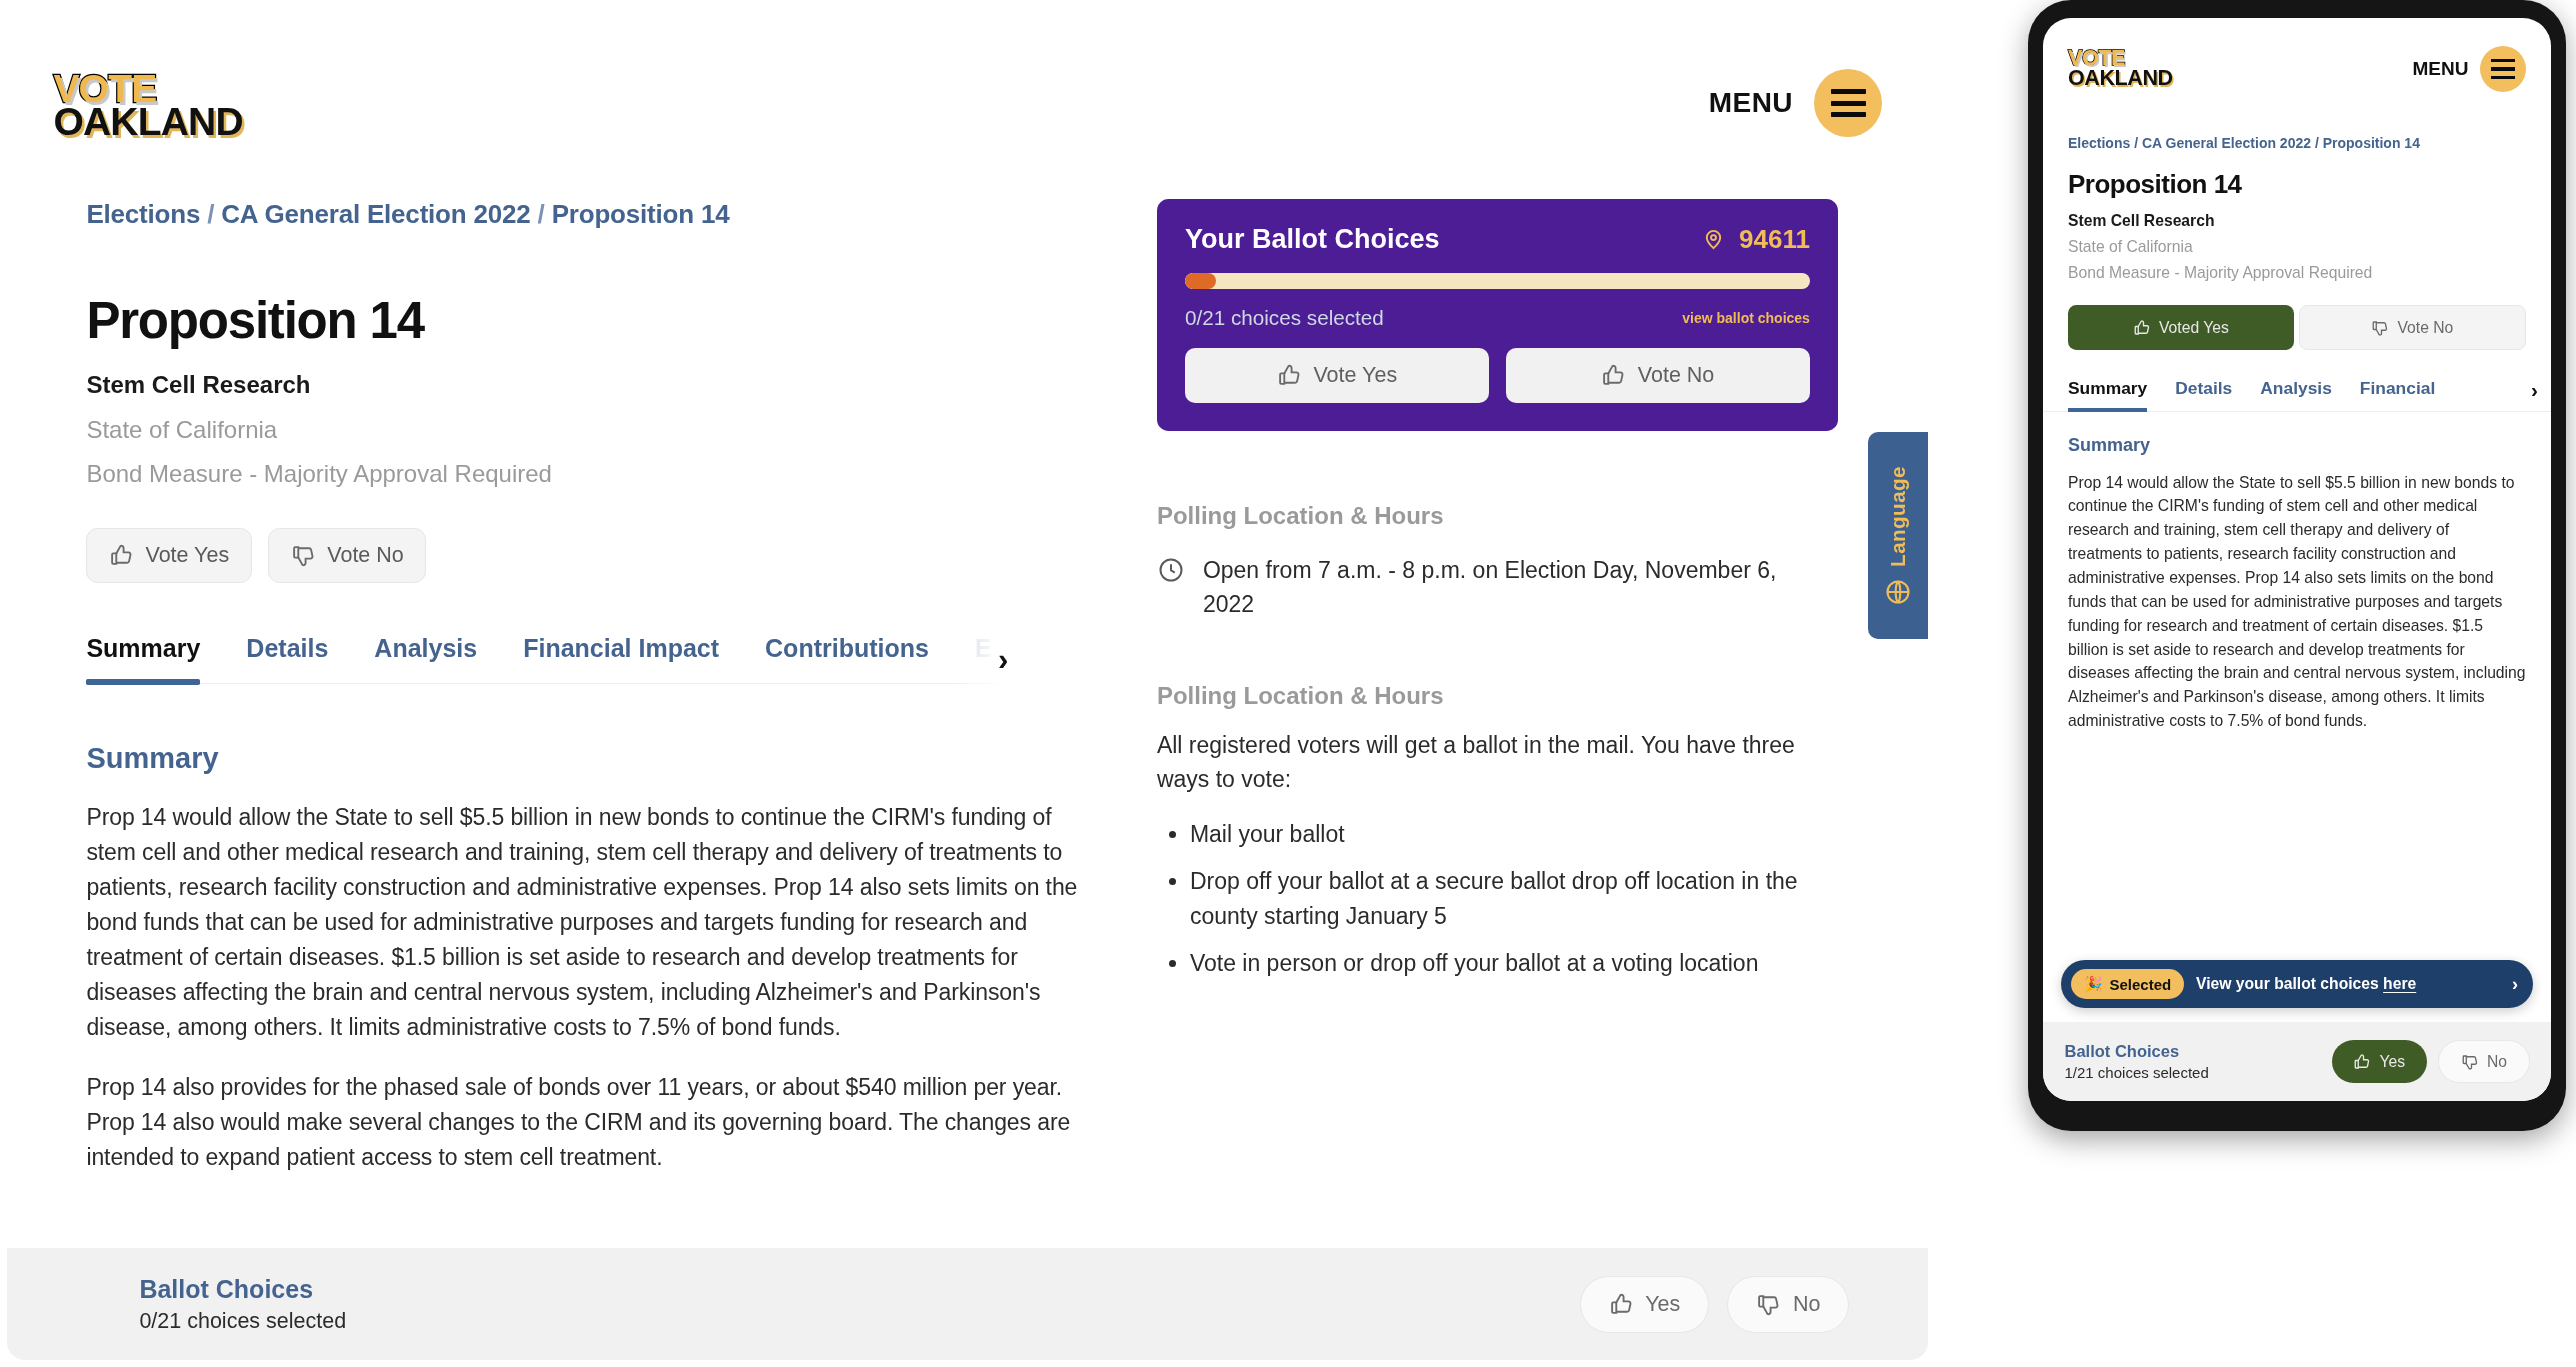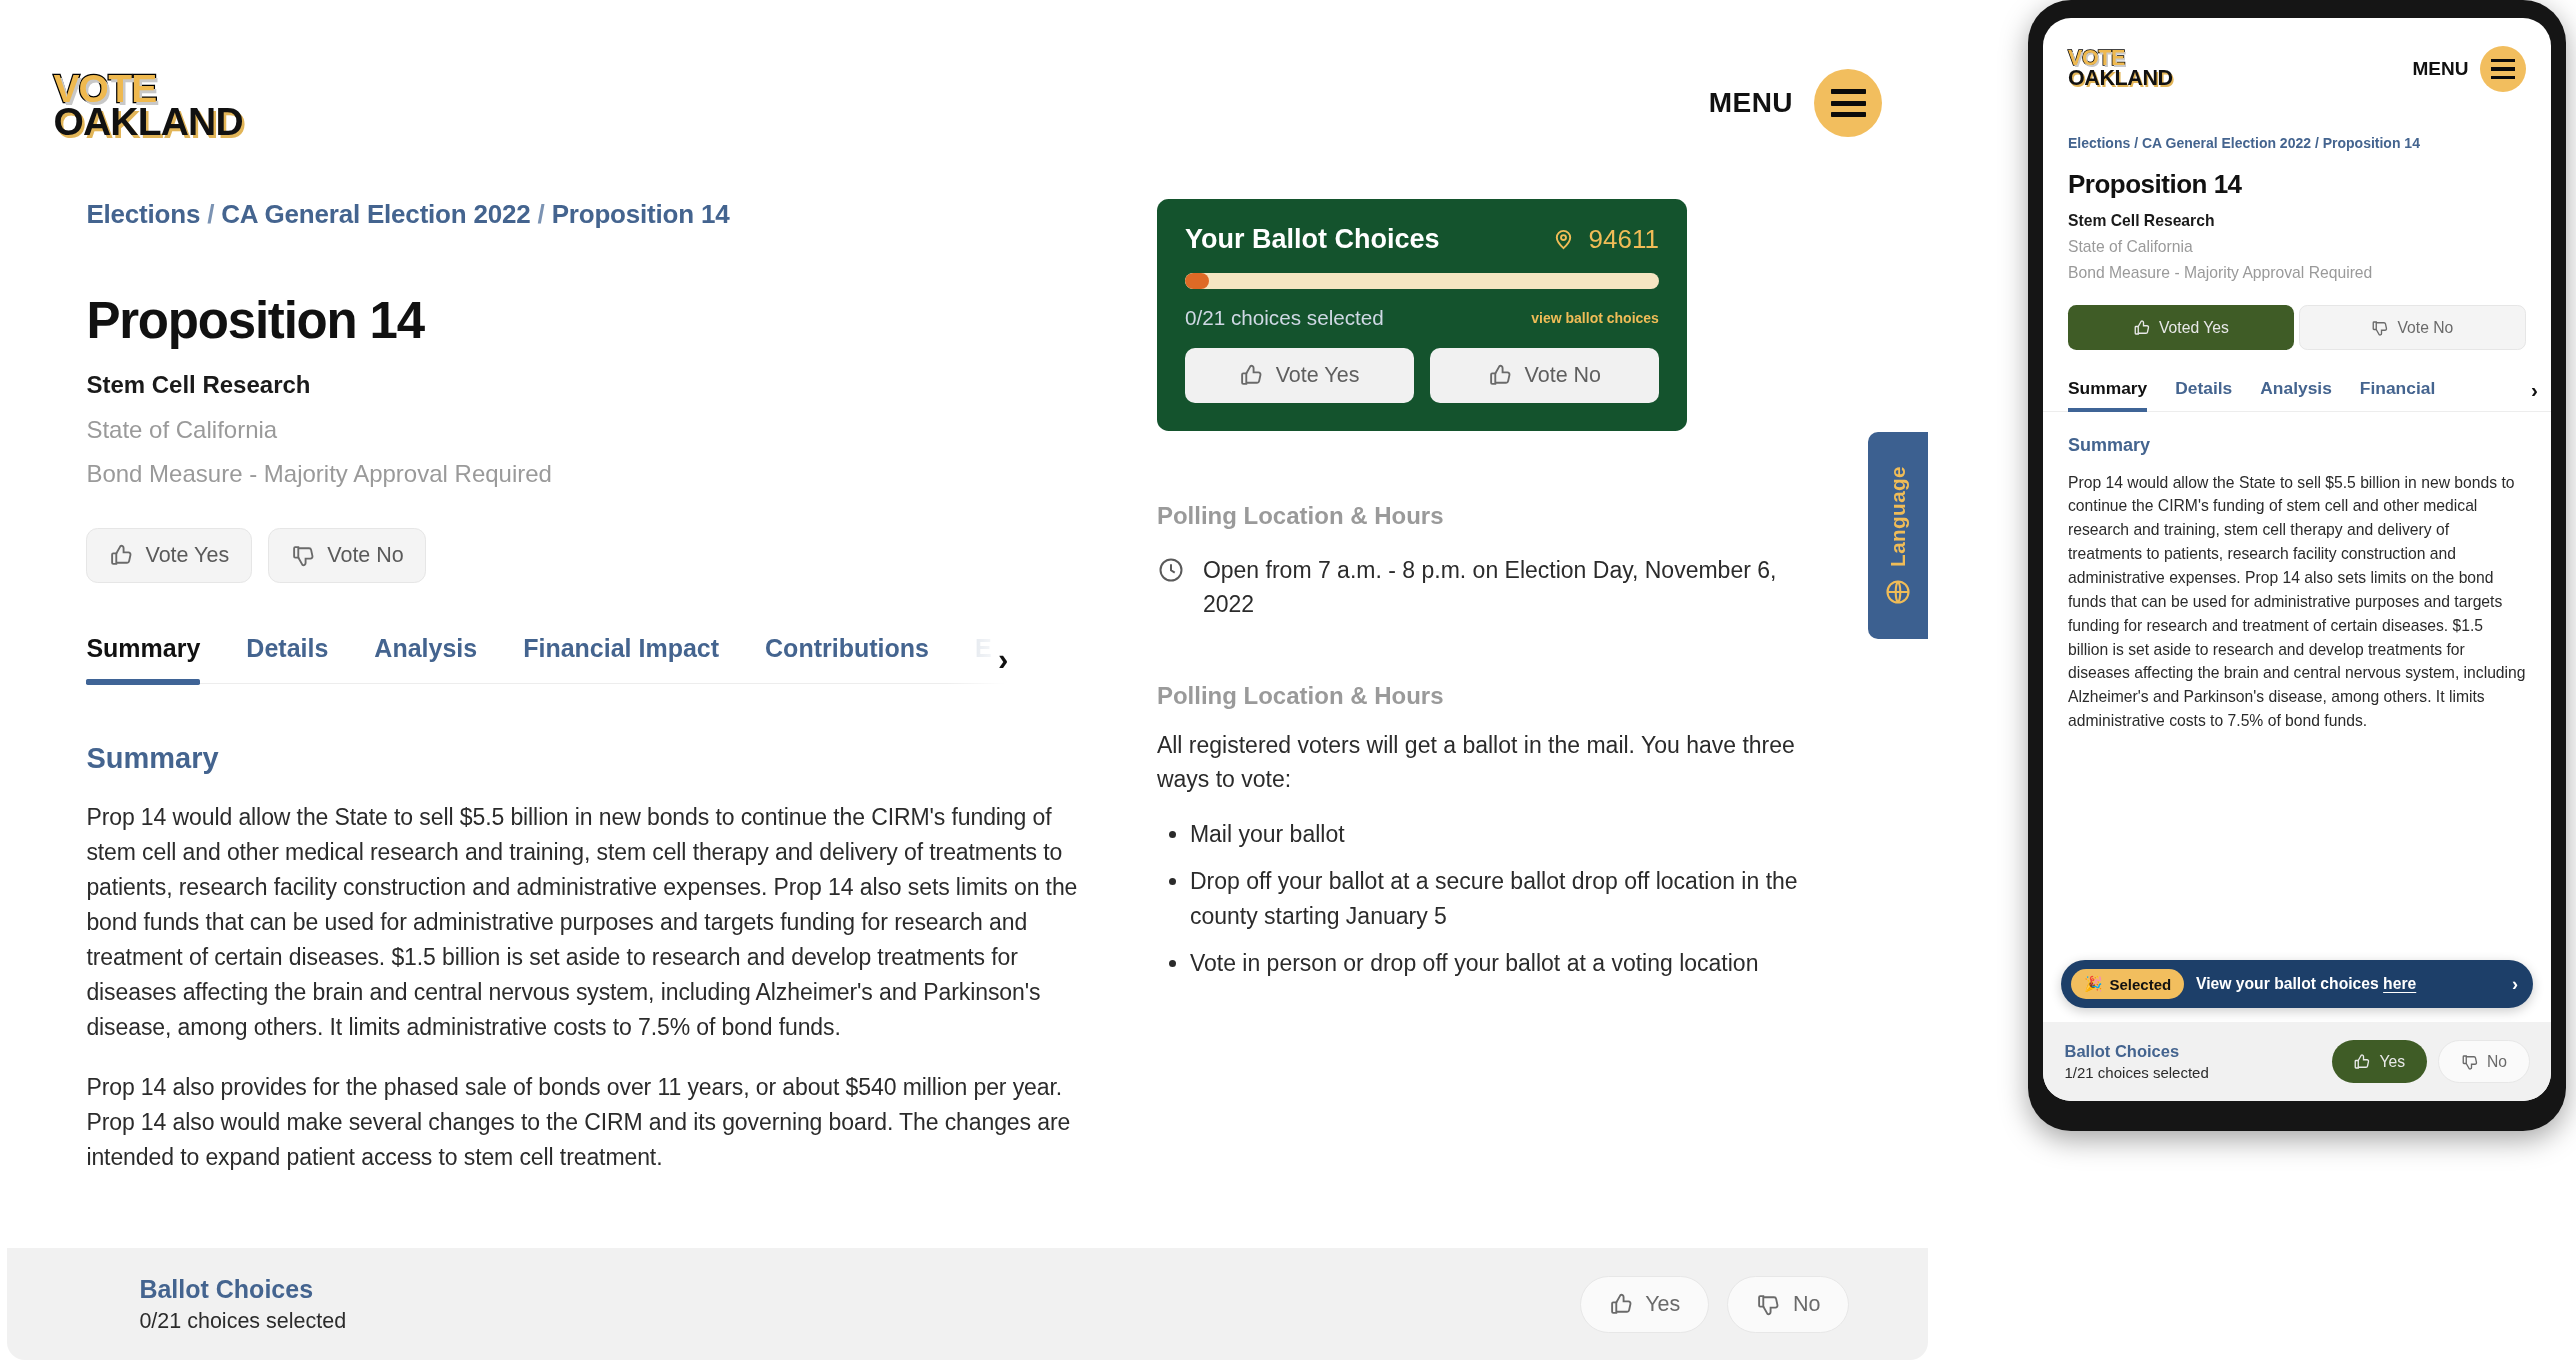--- a/index.html
+++ b/index.html
@@ -106,26 +106,26 @@
   }
 
   .sec-head { font-size: 29px; font-weight: 800; color:#44648f; margin-top: 58px; }
   .body-p {
     font-size: 23px; line-height: 1.52; color:#2b2b2b; margin-top: 25px;
     letter-spacing: -0.1px;
   }
 
   
   .ballot-card {
-    background: #14532d; border-radius: 11.6px; padding: 25px 28px 28px;
-    width: 530px;
+    background: #4c1d95; border-radius: 11.6px; padding: 25px 28px 28px;
+    width: 681px;
   }
   .bc-top { display:flex; align-items:center; justify-content:space-between; }
   .bc-title { font-size: 27px; font-weight: 800; color:#fff; }
-  .bc-zip { display:flex; align-items:center; gap:14px; font-size: 26px; font-weight:400; color:#f0bc57; }
+  .bc-zip { display:flex; align-items:center; gap:14px; font-size: 26px; font-weight:700; color:#f0bc57; }
   .bc-zip svg { width:23px; height:23px; }
   .bc-bar {
     margin-top: 18px; height: 15.7px; border-radius: 8.3px; background:#f5e6c2; overflow:hidden;
   }
   .bc-bar > i { display:block; height:100%; width:5%; background:#de6a26; border-radius:8.3px; }
   .bc-row { display:flex; align-items:center; justify-content:space-between; margin-top: 16.5px; }
   .bc-count { font-size: 20.7px; color:#cfd8e4; }
   .bc-link { font-size: 14px; font-weight:700; color:#f0bc57; cursor:pointer; }
   .bc-btns { display:flex; gap: 16.5px; margin-top: 18px; }
   .bc-btn {

